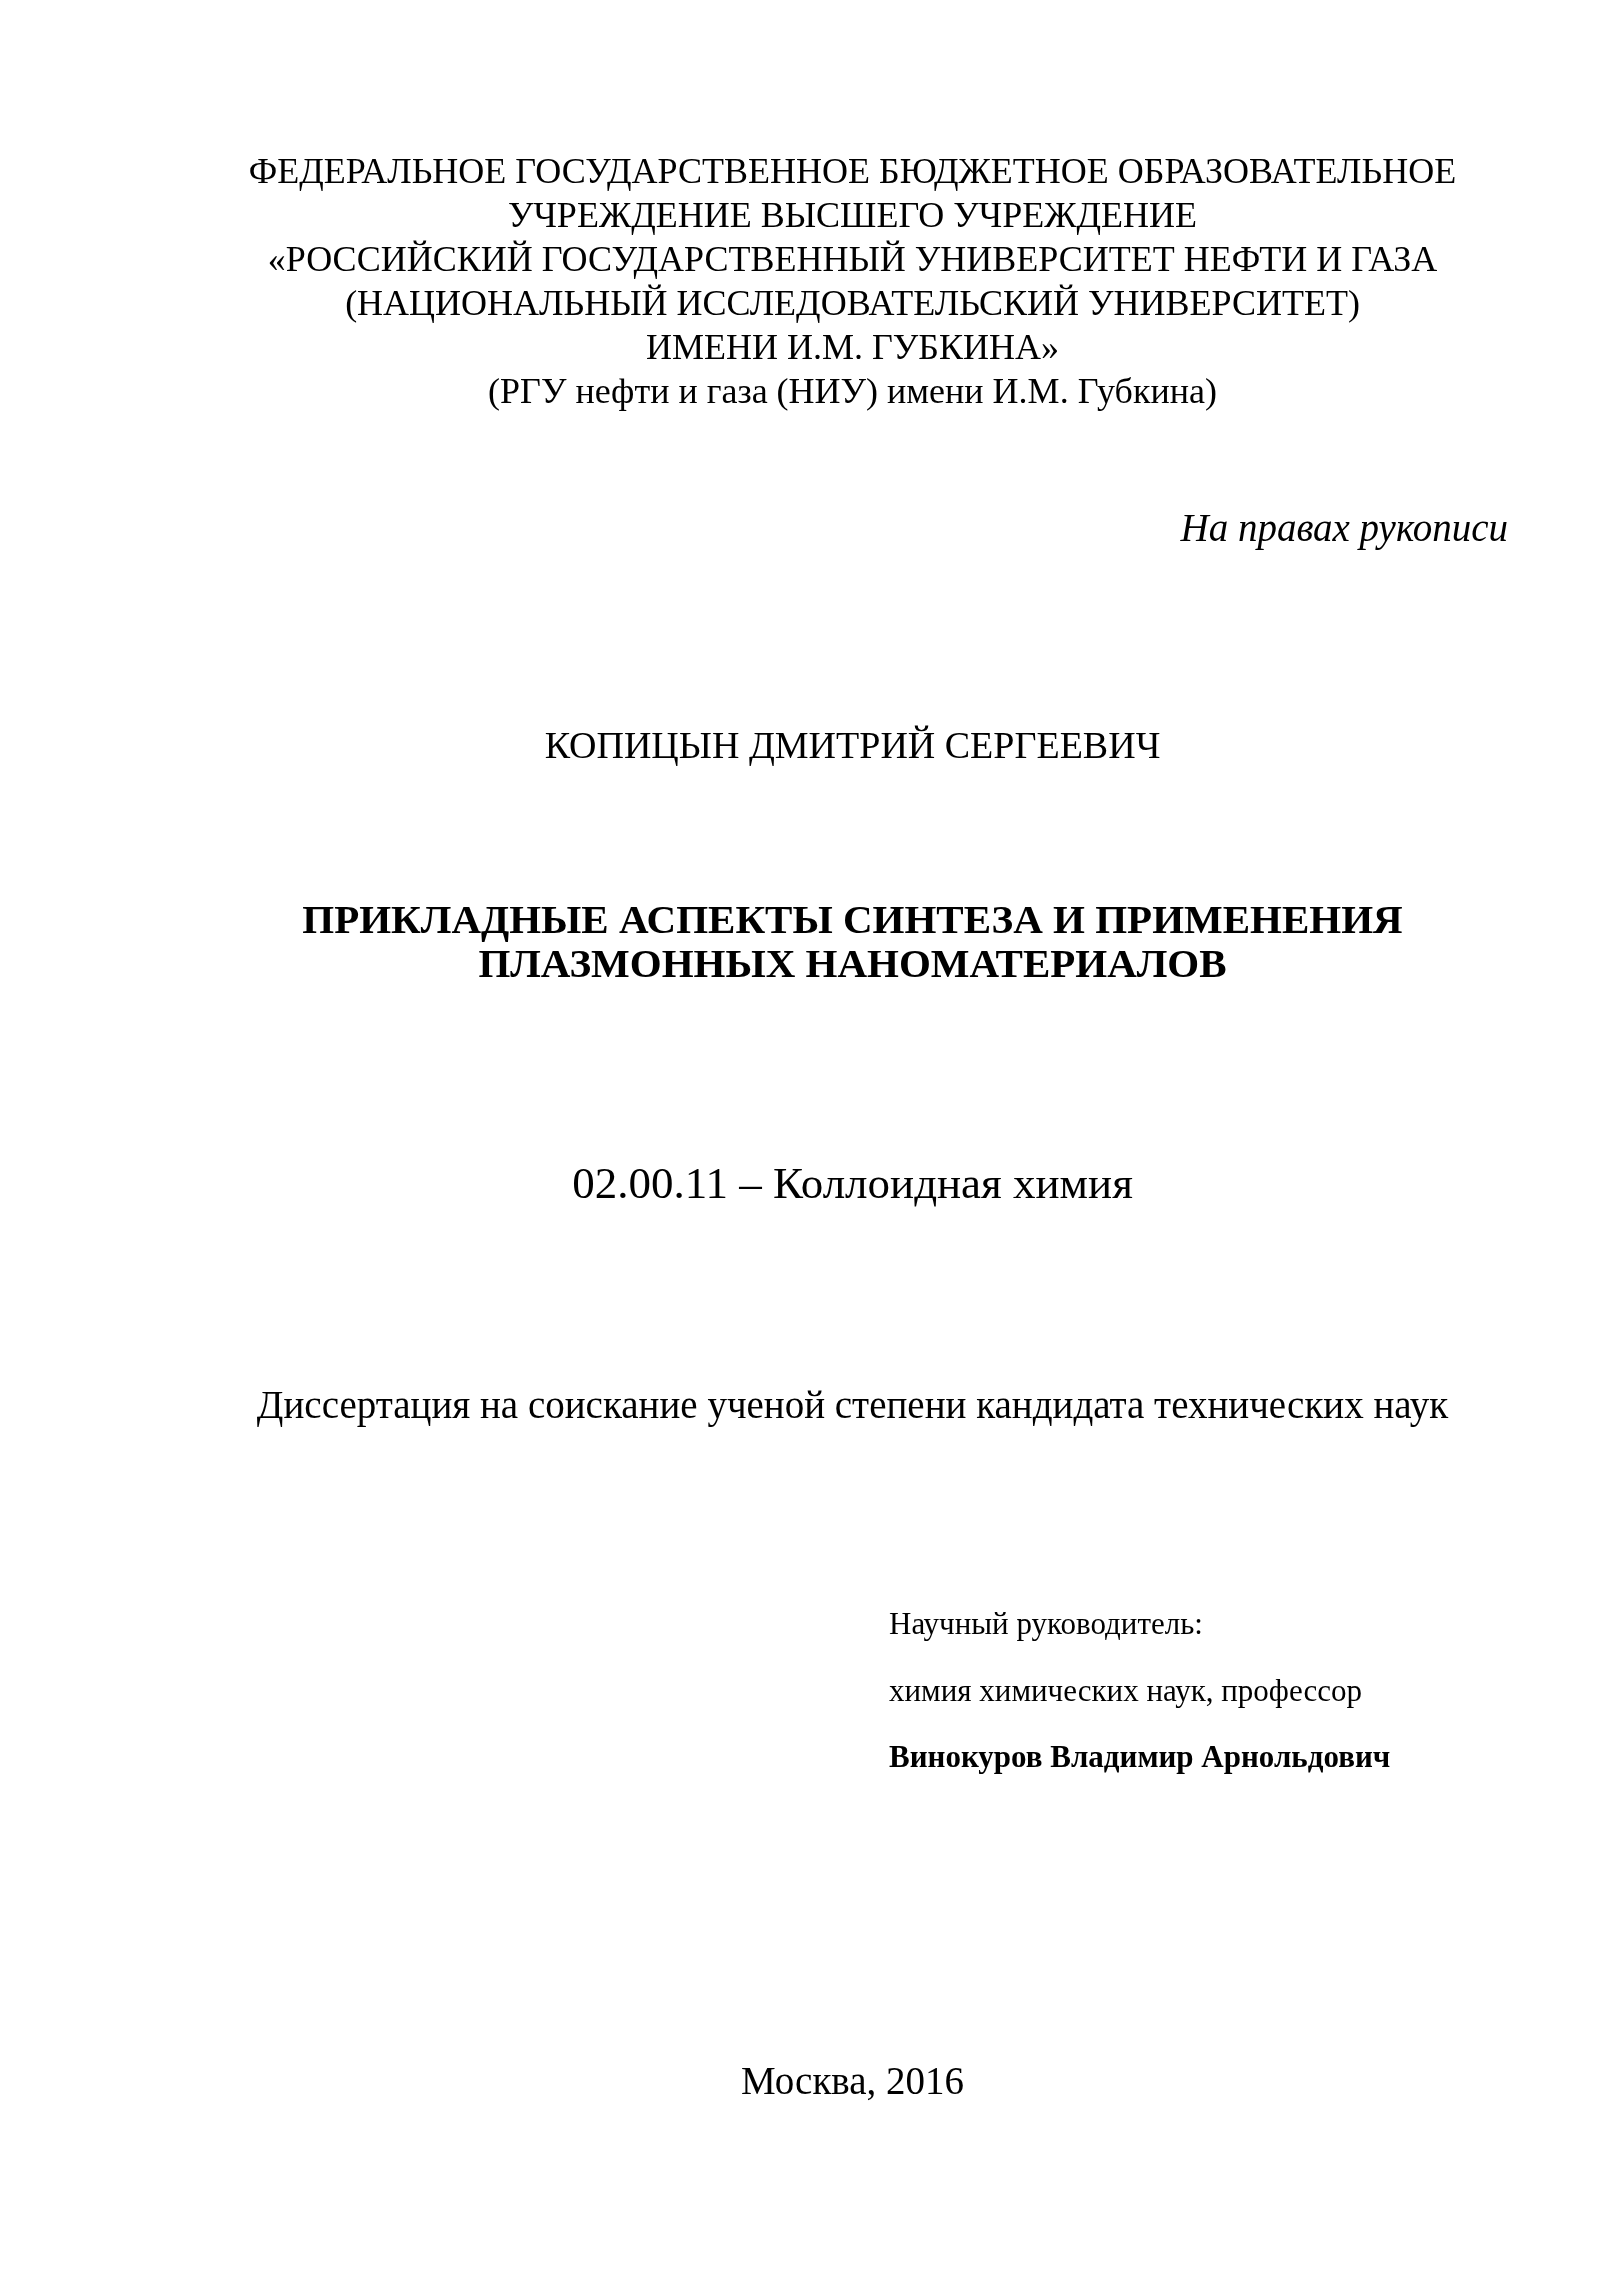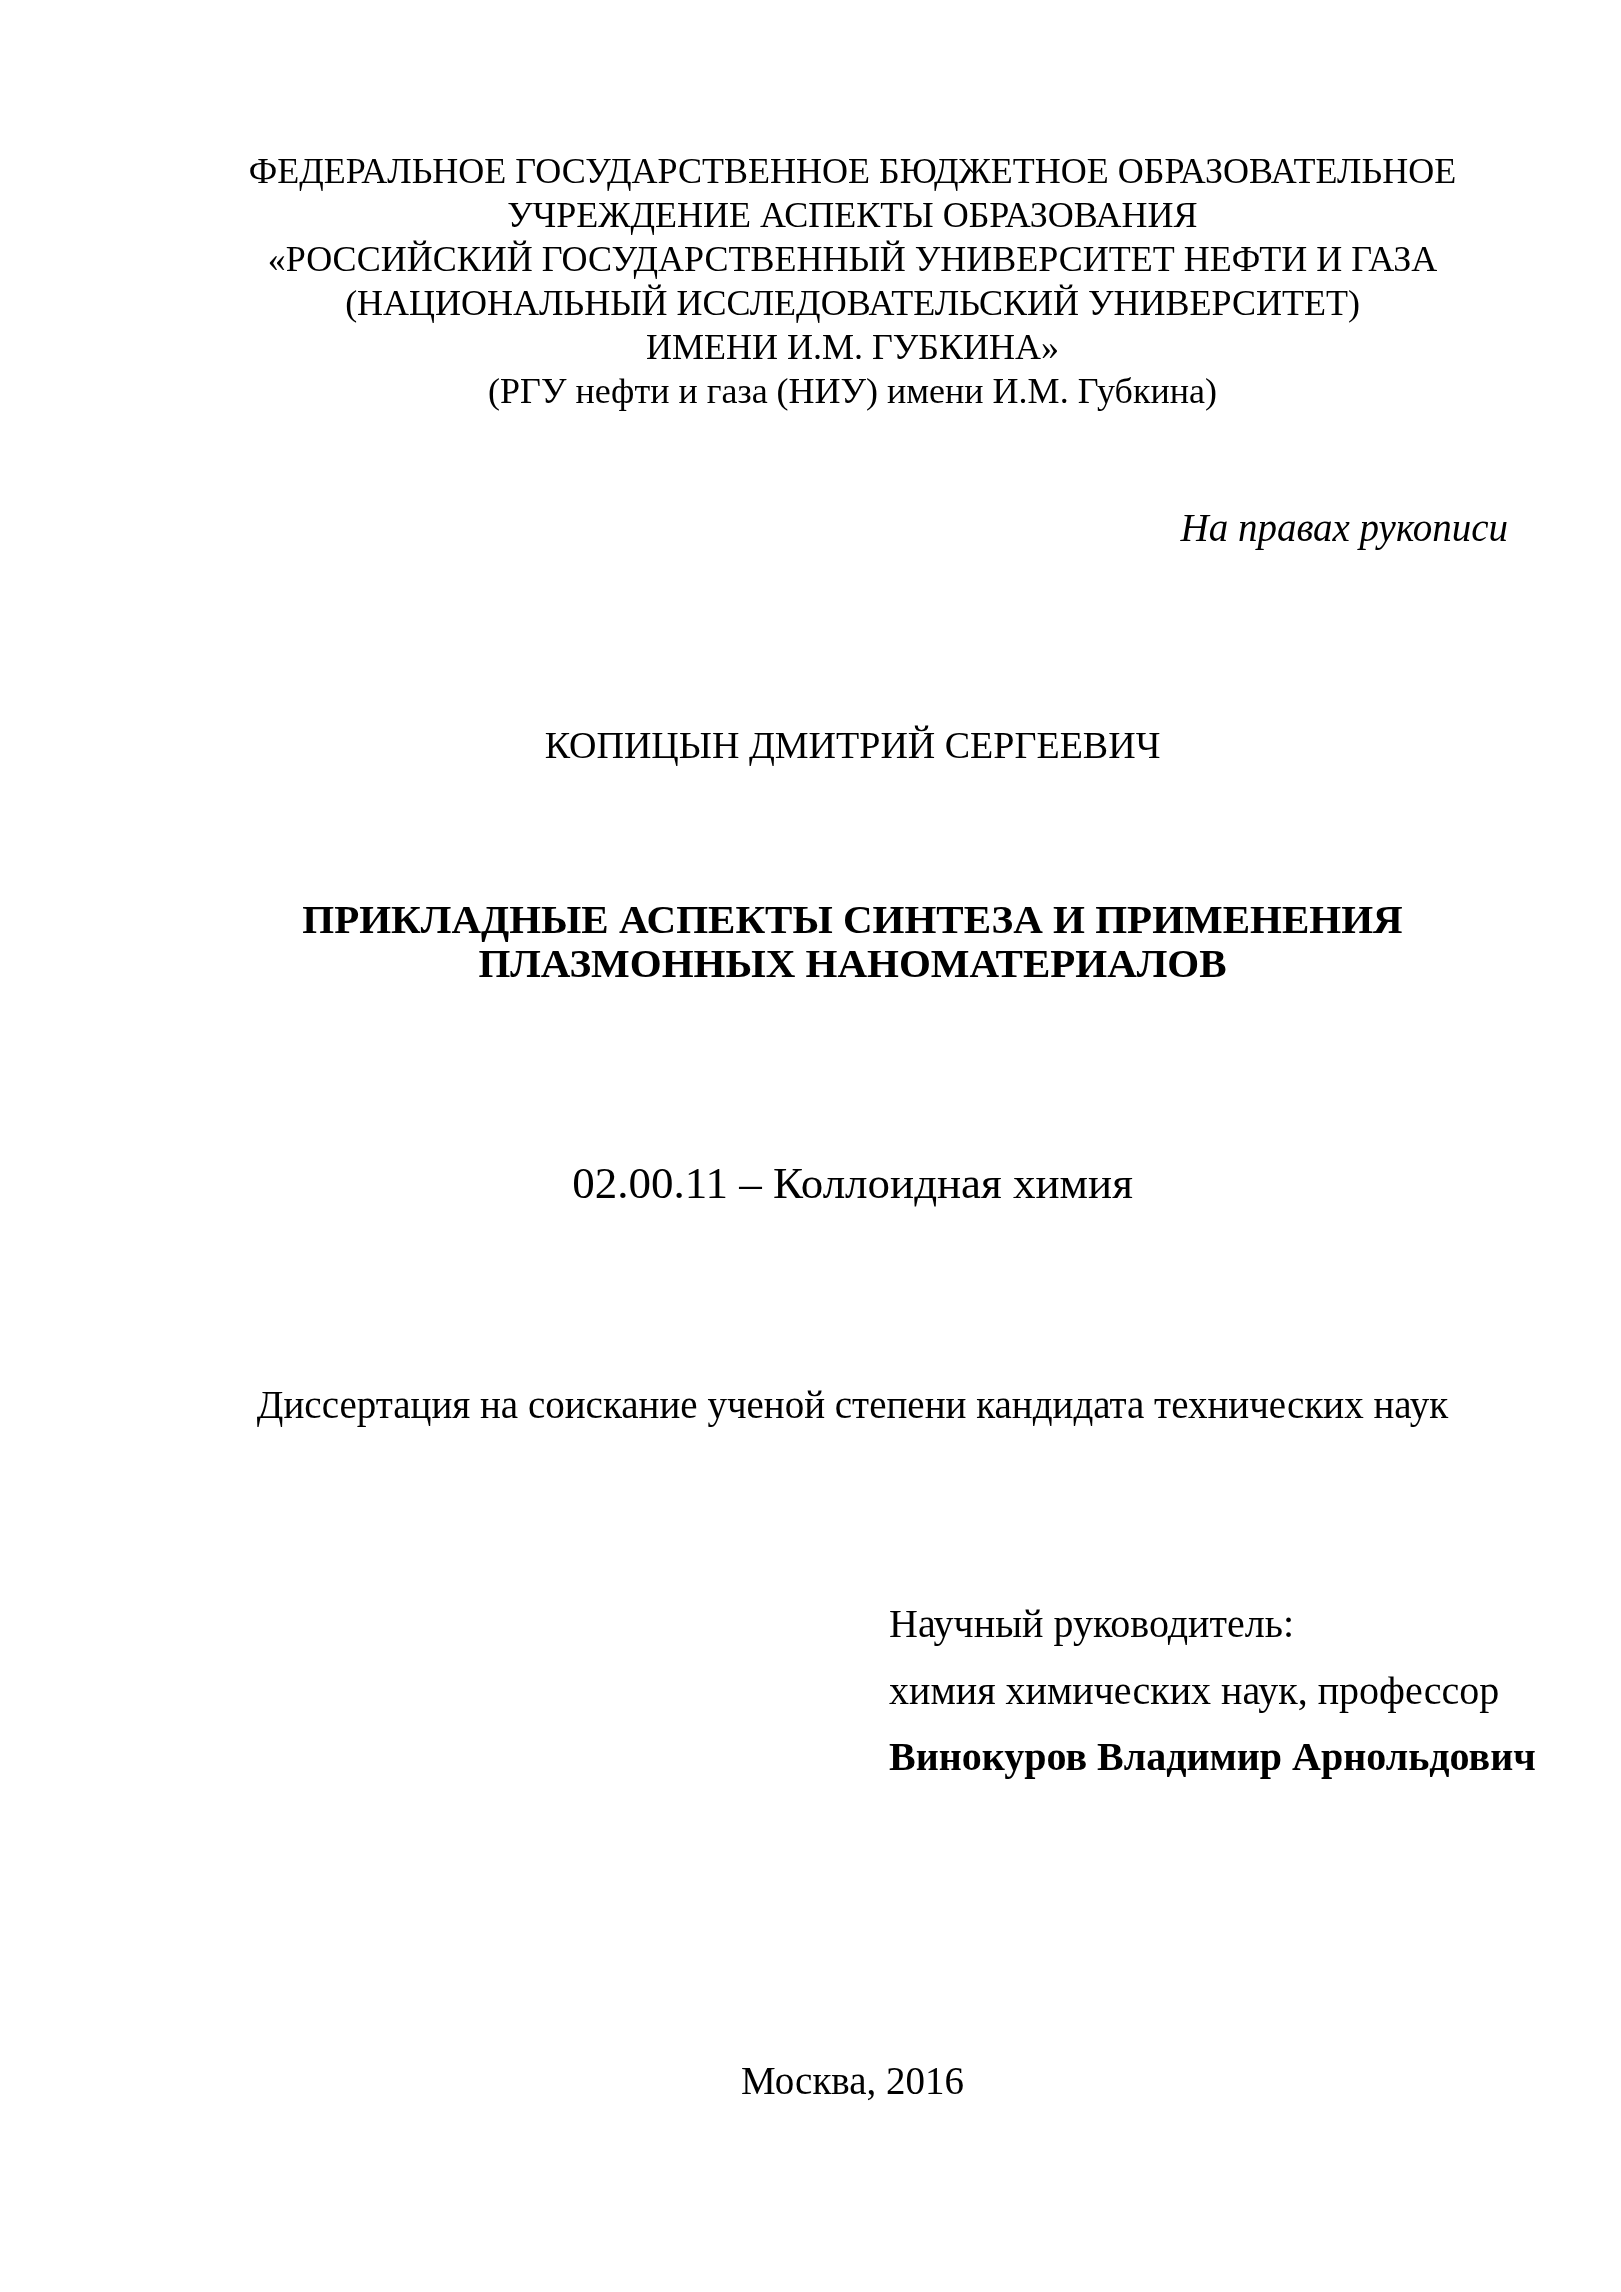--- a/index.html
+++ b/index.html
@@ -63,21 +63,21 @@
     top: 1382px;
     font-size: 39px;
     line-height: 45px;
     white-space: nowrap;
   }
   .supervisor {
     position: absolute;
     left: 889px;
     top: 1602px;
     text-align: left;
-    font-size: 40px;
+    font-size: 31px;
     line-height: 44px;
   }
   .supervisor .sup-line {
     margin-bottom: 22.5px;
     white-space: nowrap;
   }
   .supervisor .sup-line:last-child {
     margin-bottom: 16px;
     font-weight: bold;
   }
@@ -87,21 +87,21 @@
     line-height: 45px;
   }
 </style>
 </head>
 <body>
 
 <div class="page">
 
   <div class="block institution">
     <div class="line">ФЕДЕРАЛЬНОЕ ГОСУДАРСТВЕННОЕ БЮДЖЕТНОЕ ОБРАЗОВАТЕЛЬНОЕ</div>
-    <div class="line">УЧРЕЖДЕНИЕ АСПЕКТЫ ОБРАЗОВАНИЯ</div>
+    <div class="line">УЧРЕЖДЕНИЕ ВЫСШЕГО УЧРЕЖДЕНИЕ</div>
     <div class="line">«РОССИЙСКИЙ ГОСУДАРСТВЕННЫЙ УНИВЕРСИТЕТ НЕФТИ И ГАЗА</div>
     <div class="line">(НАЦИОНАЛЬНЫЙ ИССЛЕДОВАТЕЛЬСКИЙ УНИВЕРСИТЕТ)</div>
     <div class="line">ИМЕНИ И.М. ГУБКИНА»</div>
     <div class="line">(РГУ нефти и газа (НИУ) имени И.М. Губкина)</div>
   </div>
 
   <div class="block manuscript-note">На правах рукописи</div>
 
   <div class="block author">КОПИЦЫН ДМИТРИЙ СЕРГЕЕВИЧ</div>
 

